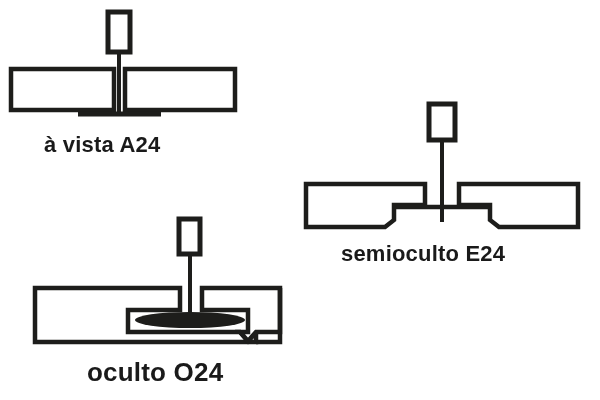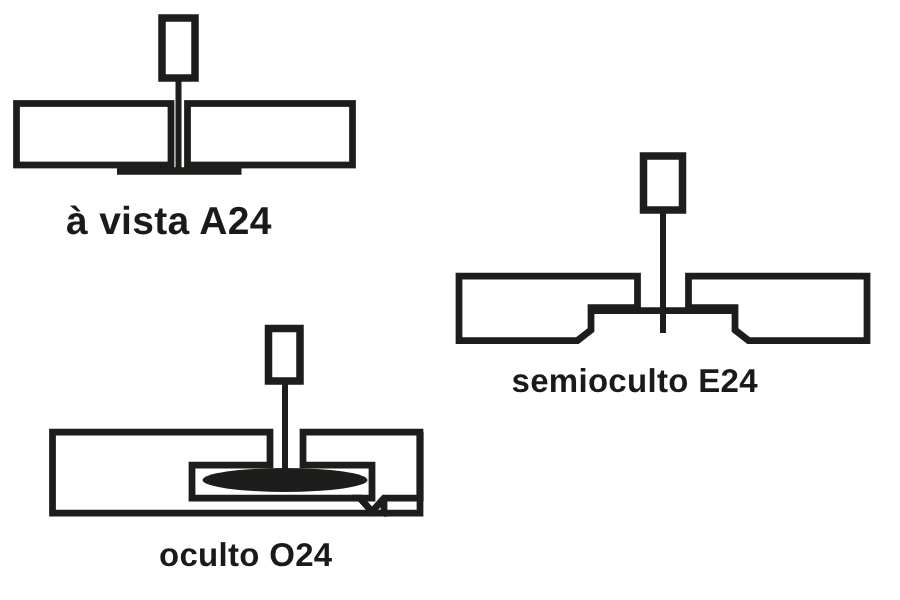--- a/index.html
+++ b/index.html
@@ -25,31 +25,31 @@
     position: absolute;
     font-family: "Liberation Sans", sans-serif;
     font-weight: bold;
     color: #1a1a1a;
     white-space: nowrap;
     letter-spacing: 0.2px;
   }
   #caption-a24 {
     left: 44px;
     top: 132px;
-    font-size: 26px;
+    font-size: 22px;
   }
   #caption-e24 {
     left: 341px;
     top: 241px;
     font-size: 22px;
   }
   #caption-o24 {
-    left: 106px;
+    left: 87px;
     top: 357px;
-    font-size: 22px;
+    font-size: 26px;
   }
 </style>
 </head>
 <body>
 
 <svg id="diagram-canvas" viewBox="0 0 600 400" xmlns="http://www.w3.org/2000/svg">
 
   <g>
 
     <rect x="108" y="12" width="22" height="40" fill="#ffffff" stroke="#1d1d1b" stroke-width="5"></rect>

